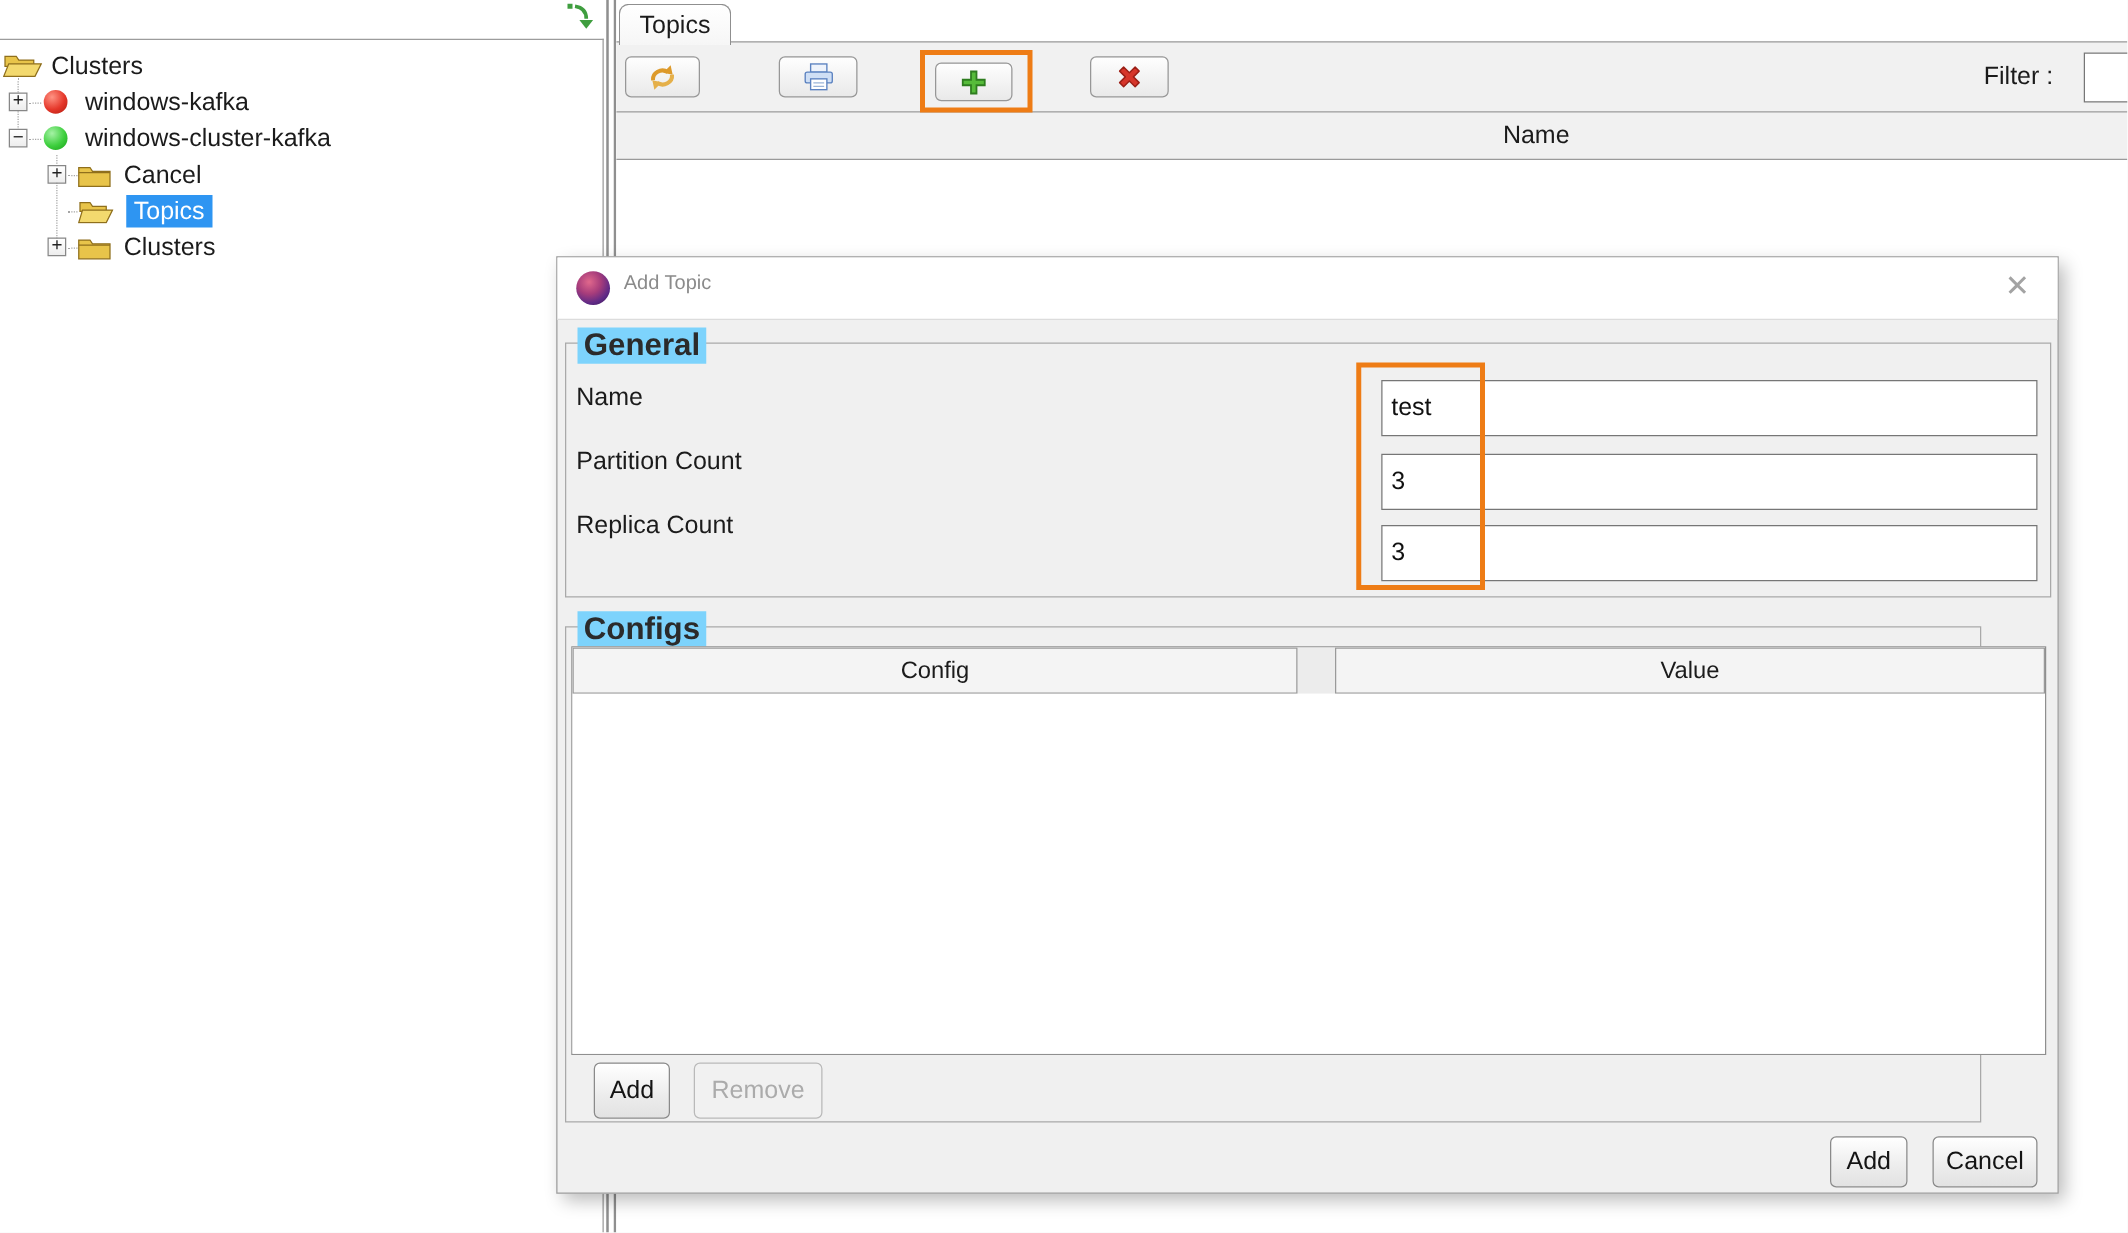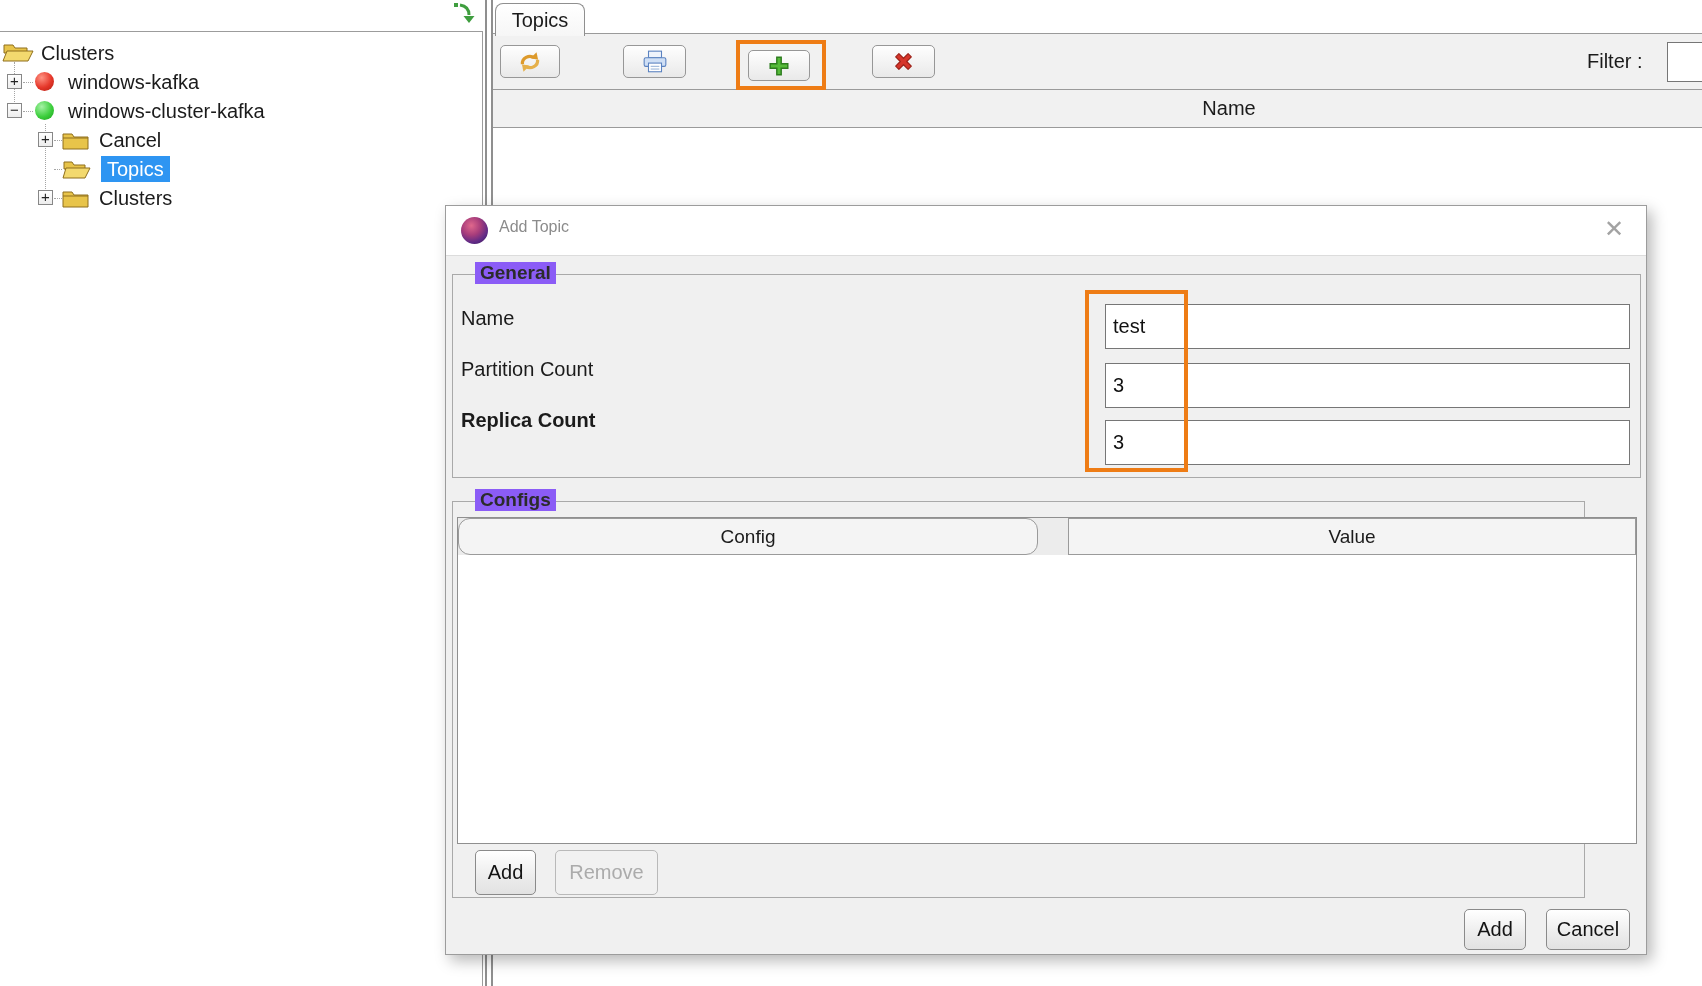--- a/index.html
+++ b/index.html
@@ -96,38 +96,38 @@
   }
   .dlg-title{position:absolute;left:53px;top:12px;font-size:16px;color:#8b8b8b;}
   .dlg-close{
     position:absolute;right:22px;top:9px;font-size:24px;color:#a3a3a3;cursor:pointer;
     font-family:"DejaVu Sans", sans-serif;
   }
   .groupbox{position:absolute;border:1px solid #a9a9a9;box-sizing:border-box;}
   .gb-general{left:6px;top:68px;width:1189px;height:204px;}
   .gb-configs{left:6px;top:295px;width:1133px;height:397px;}
   .legend{
-    position:absolute;left:22px;top:-13px;padding:0 5px;background:#8b5cf6;
-    font-size:19px;font-weight:bold;color:#2b2b2b;
+    position:absolute;left:9px;top:-13px;padding:0 5px;background:#7dd3fc;
+    font-size:25px;font-weight:bold;color:#2b2b2b;
   }
   .frm-label{position:absolute;left:8px;height:24px;font-size:20px;color:#1b1b1b;}
-  .lab-0{top:32px;} .lab-1{top:83px;} .lab-2{top:134px;font-weight:bold;}
+  .lab-0{top:32px;} .lab-1{top:83px;} .lab-2{top:134px;}
   .frm-input{position:absolute;left:652px;width:525px;height:45px;}
   .inp-0{top:29px;} .inp-1{top:88px;} .inp-2{top:145px;}
 
   .cfg-table{
     position:absolute;left:4px;top:15px;width:1180px;height:327px;
     background:#ffffff;border:1px solid #8f8f8f;box-sizing:border-box;display:flex;flex-direction:column;
   }
   .cfg-thead{display:flex;height:37px;flex:0 0 37px;background:#ececec;}
   .cfg-th{
     box-sizing:border-box;border:1px solid #9a9a9a;background:#f4f4f4;
     display:flex;align-items:center;justify-content:center;font-size:19px;color:#1b1b1b;cursor:pointer;
   }
-  .cfg-th.c1{width:580px;margin-right:6px;border-radius:12px;}
+  .cfg-th.c1{width:580px;margin-right:6px;}
   .cfg-th.c2{flex:1;margin-left:24px;}
   .cfg-body{flex:1;background:#fff;}
 
   .pbtn{
     display:flex;align-items:center;justify-content:center;cursor:pointer;position:absolute;
     background:linear-gradient(#ffffff,#ececec 60%,#e2e2e2);
     border:1px solid #8a8a8a;border-radius:5px;box-sizing:border-box;
     font-size:20px;color:#141414;
   }
   .btn-cfg-add{left:22px;top:348px;width:61px;height:45px;}

